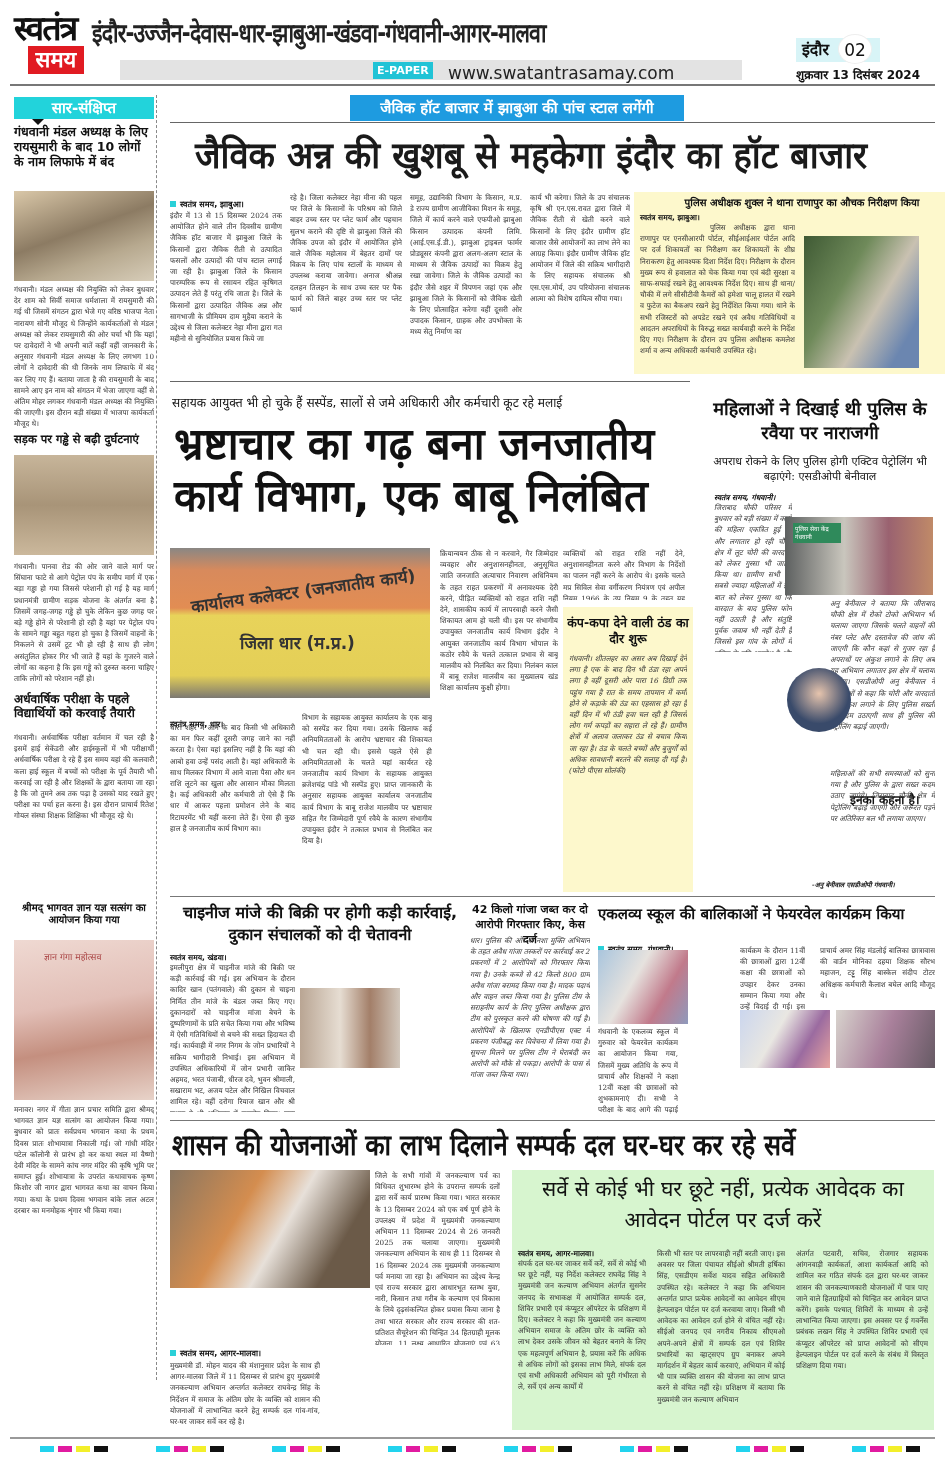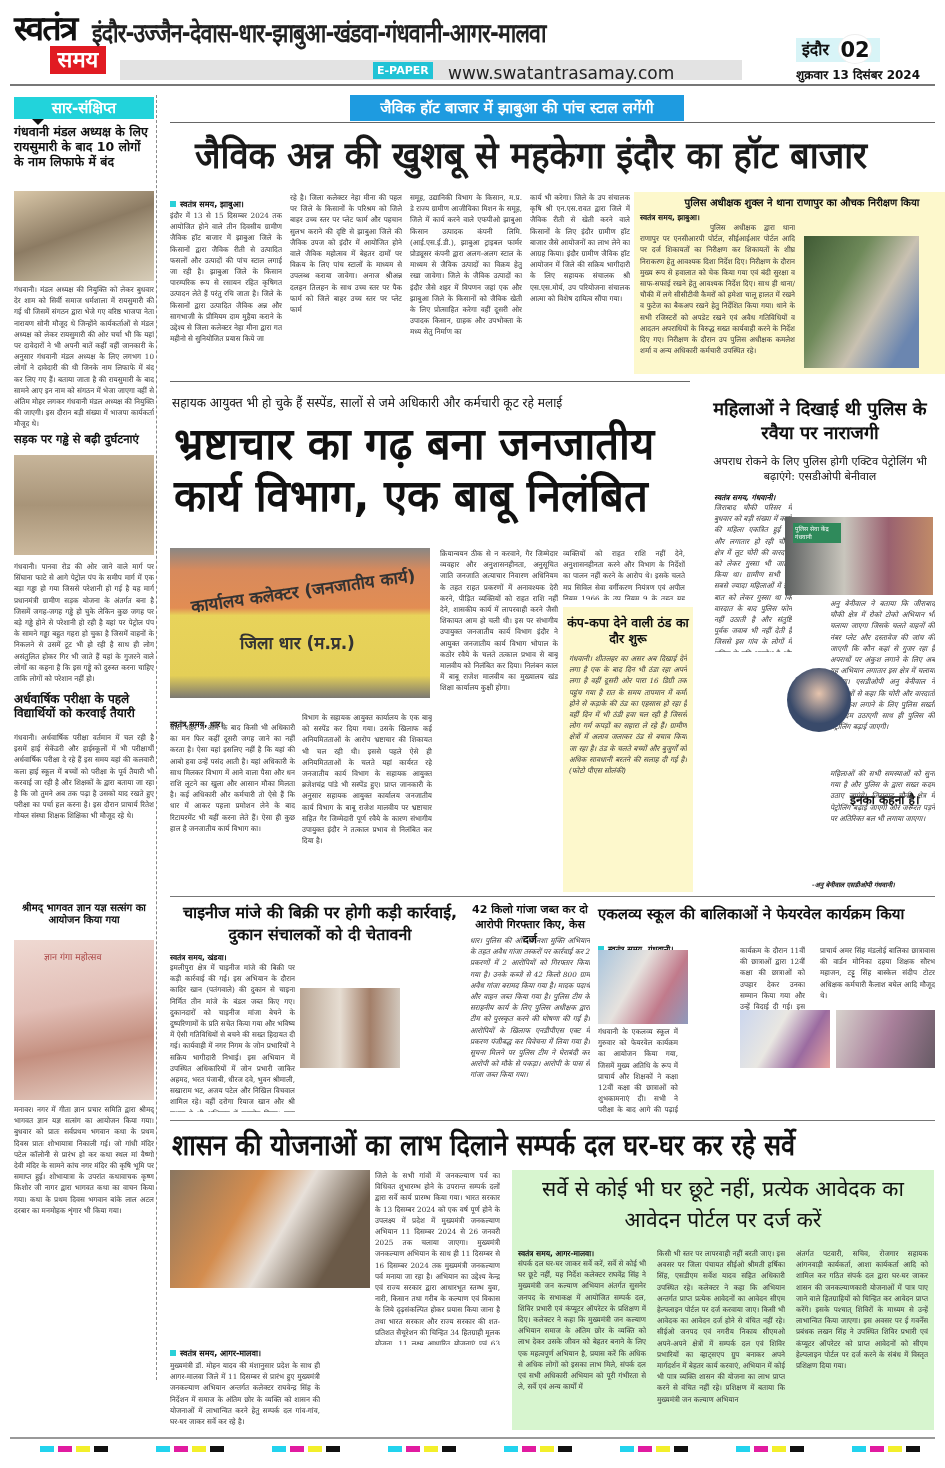--- a/index.html
+++ b/index.html
@@ -1,27 +1,27 @@
 <!DOCTYPE html>
 <html><head>
 <meta charset="utf-8">
 <style>
   * { box-sizing: border-box; margin: 0; padding: 0; }
   body { width: 945px; height: 1468px; background: #fff; font-family: "DejaVu Sans", sans-serif; color: #111; position: relative; overflow: hidden; }
   .abs { position: absolute; }
   .masthead-logo { left: 14px; top: 10px; width: 70px; height: 68px; }
   .logo-top { font-size: 34px; font-weight: bold; line-height: 36px; color: #111; font-family: "DejaVu Serif", serif; letter-spacing: -2px; }
-  .logo-bottom { background: #e11b22; color: #fff; font-size: 22px; font-weight: bold; text-align: center; width: 56px; margin-left: 36px; line-height: 28px; }
+  .logo-bottom { background: #e11b22; color: #fff; font-size: 22px; font-weight: bold; text-align: center; width: 56px; margin-left: 14px; line-height: 28px; }
   .cities { left: 92px; top: 14px; font-size: 26px; font-weight: bold; color: #222; letter-spacing: -1px; white-space: nowrap; transform: scaleX(0.82); transform-origin: left top; }
   .epaper-bar { left: 120px; top: 60px; width: 622px; height: 20px; background: #e3e3e3; }
   .epaper-tag { left: 373px; top: 62px; background: #21c3d6; color: #fff; font-size: 11px; font-weight: bold; padding: 2px 4px; }
   .epaper-url { left: 448px; top: 63px; font-size: 17px; color: #222; }
   .edition-box { left: 796px; top: 38px; width: 84px; height: 24px; background: #d8f4f7; }
   .edition-name { left: 802px; top: 38px; font-size: 16px; font-weight: bold; }
-  .page-no { left: 838px; top: 34px; width: 34px; height: 30px; border-radius: 50%; background: #fff; border: 1px solid #eee; font-size: 21px; font-weight: bold; text-align: center; line-height: 30px; }
+  .page-no { left: 838px; top: 34px; width: 34px; height: 30px; border-radius: 50%; background: #fff; border: 1px solid #eee; font-size: 17px; font-weight: normal; text-align: center; line-height: 30px; }
   .date { left: 796px; top: 66px; font-size: 12px; font-weight: bold; white-space: nowrap; }
   .rule { height: 2px; background: #777; }
   .sidebar-tag { left: 14px; top: 97px; width: 140px; height: 22px; background: #22d3db; color: #fff; font-weight: bold; font-size: 15px; text-align: center; line-height: 22px; }
   .sidebar-arrow { left: 32px; top: 119px; width: 0; height: 0; border-left: 6px solid transparent; border-right: 6px solid transparent; border-top: 6px solid #111; }
   .dash-col { left: 156px; top: 95px; width: 0; height: 1285px; border-left: 1px dashed #888; }
   .side-head { font-weight: bold; color: #111; line-height: 1.2; }
   .body-text { font-family: "DejaVu Serif", serif; font-size: 7.2px; line-height: 11.2px; color: #333; text-align: justify; overflow: hidden; }
   .photo { background: linear-gradient(135deg, #b8a996, #8a7a67 40%, #c9bba7); overflow: hidden; }
   .kicker-blue { left: 350px; top: 95px; width: 334px; height: 26px; background: #1e9be0; color: #fff; font-weight: bold; font-size: 15px; line-height: 26px; text-align: center; }
   .hl1 { left: 195px; top: 128px; font-size: 37px; font-weight: bold; color: #1a1a1a; white-space: nowrap; transform: scaleX(0.93); transform-origin: left top; }

